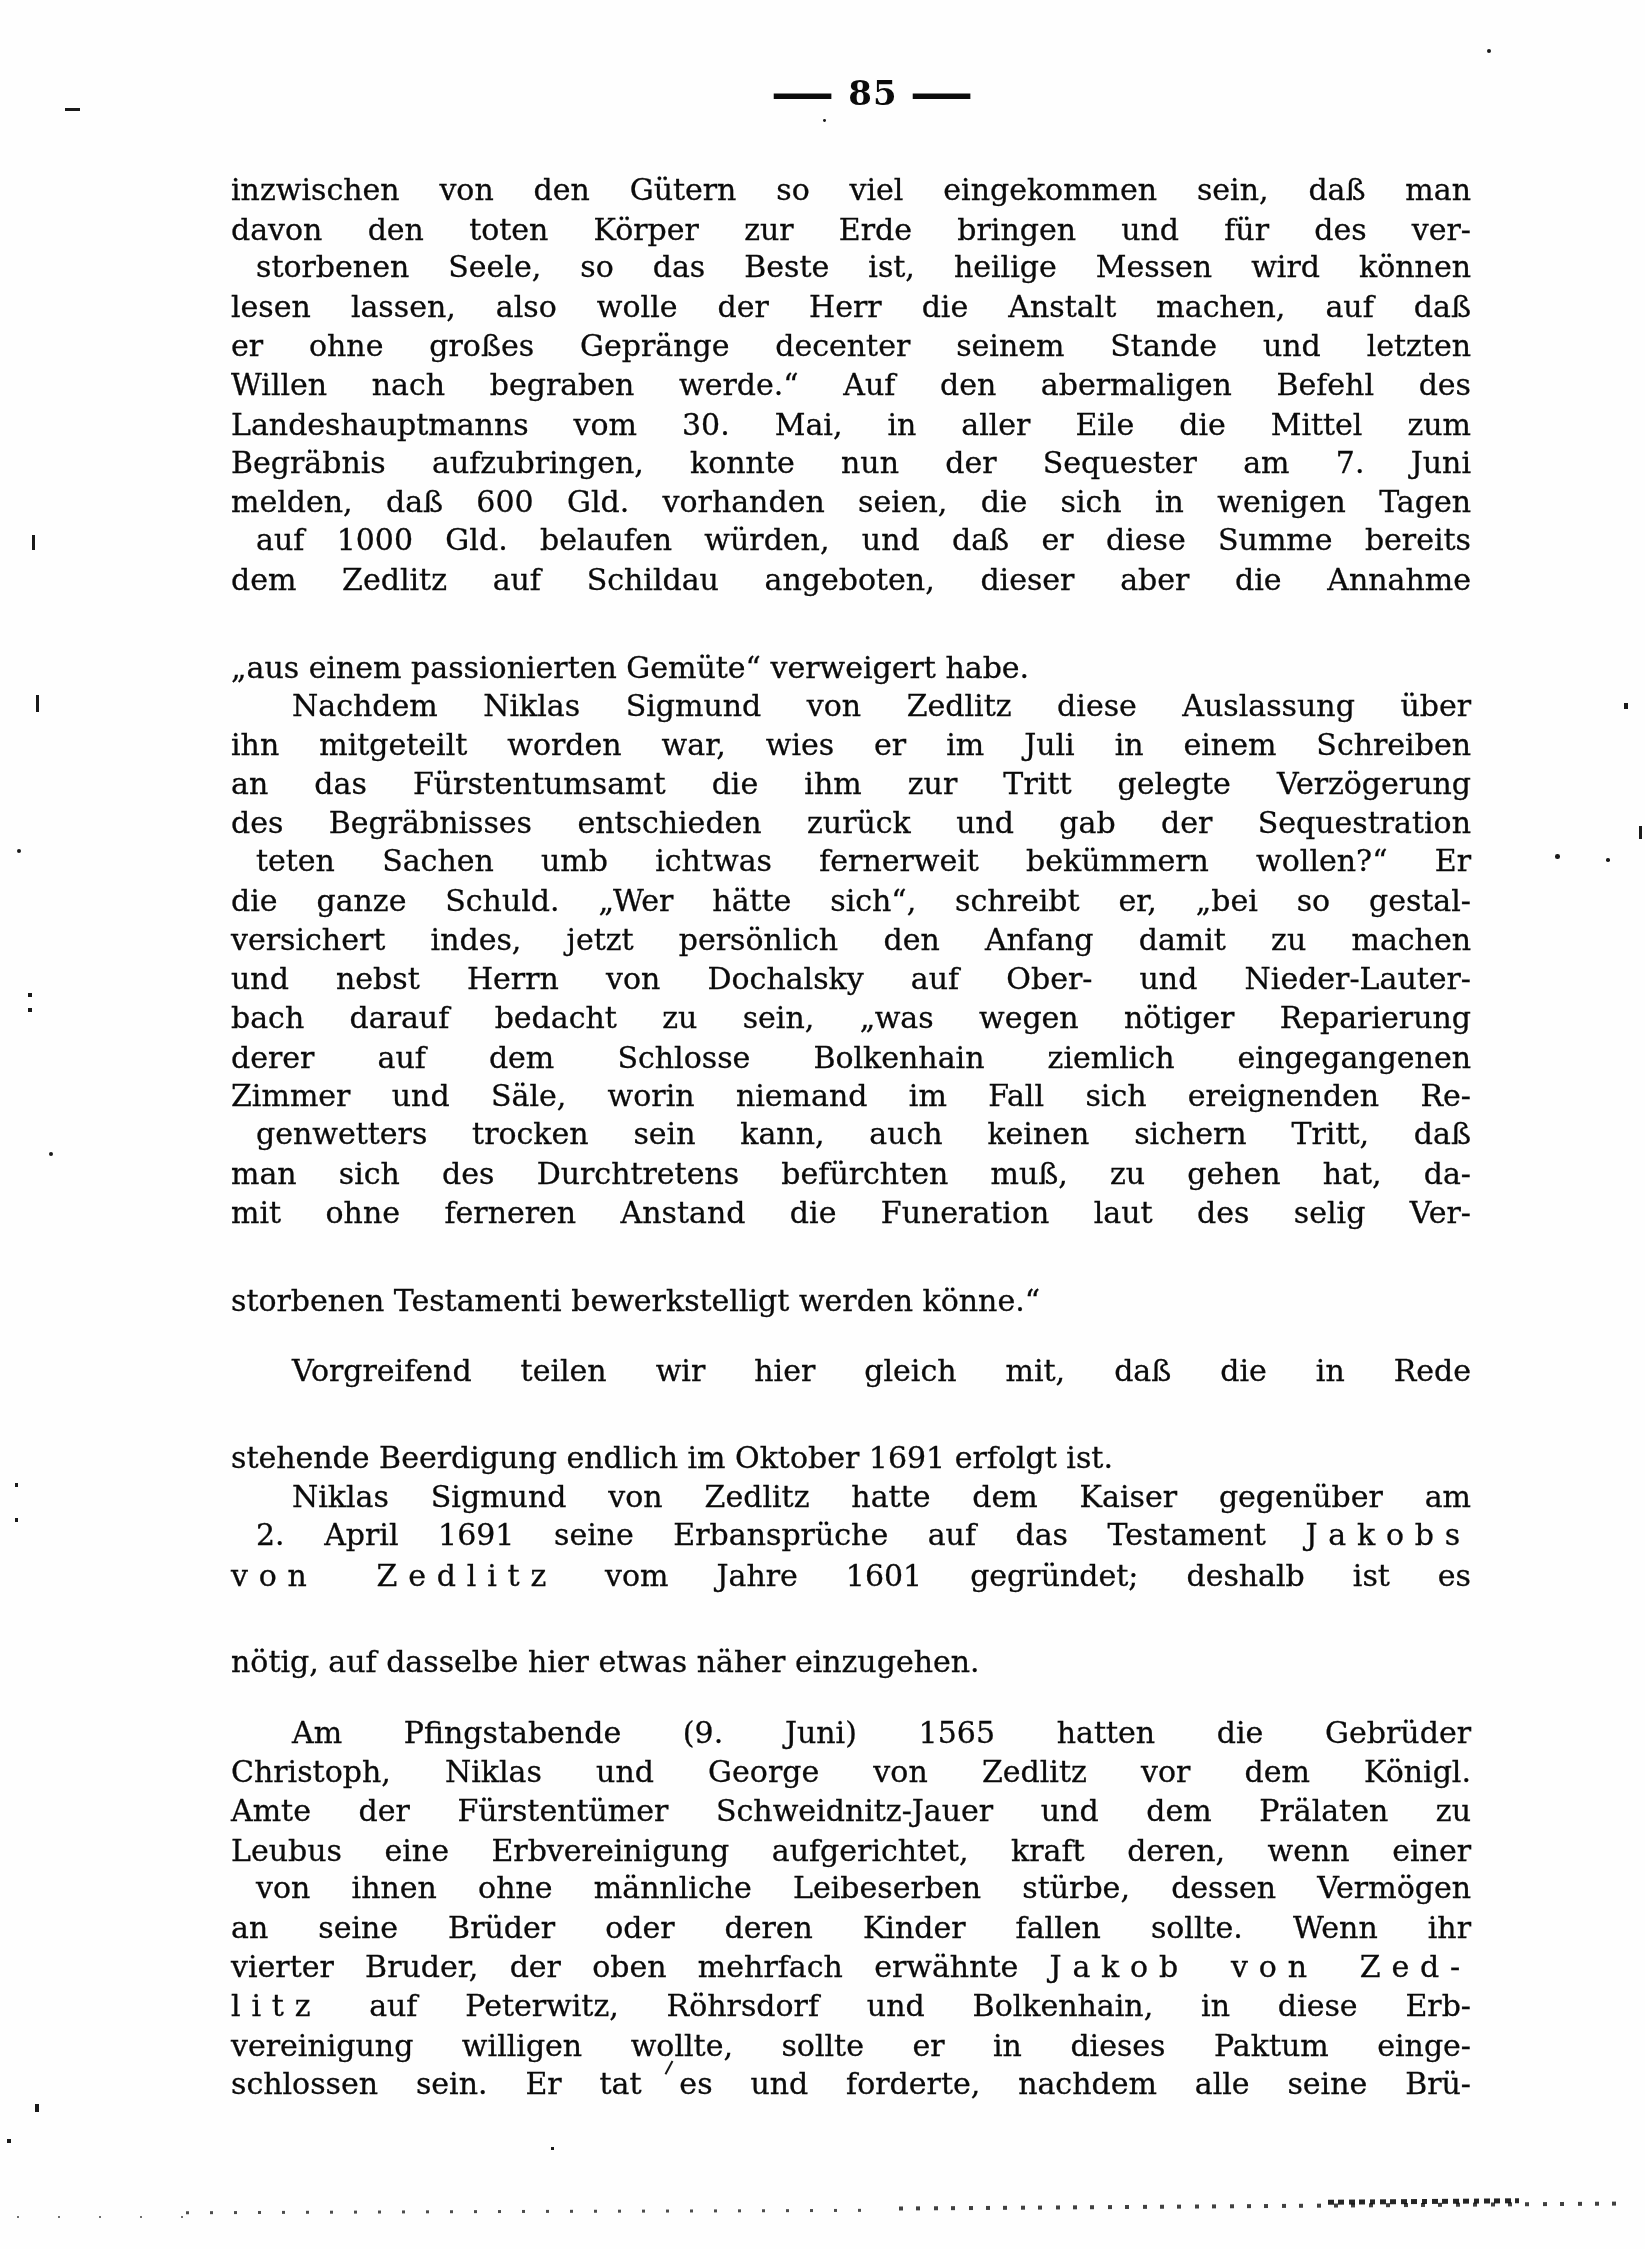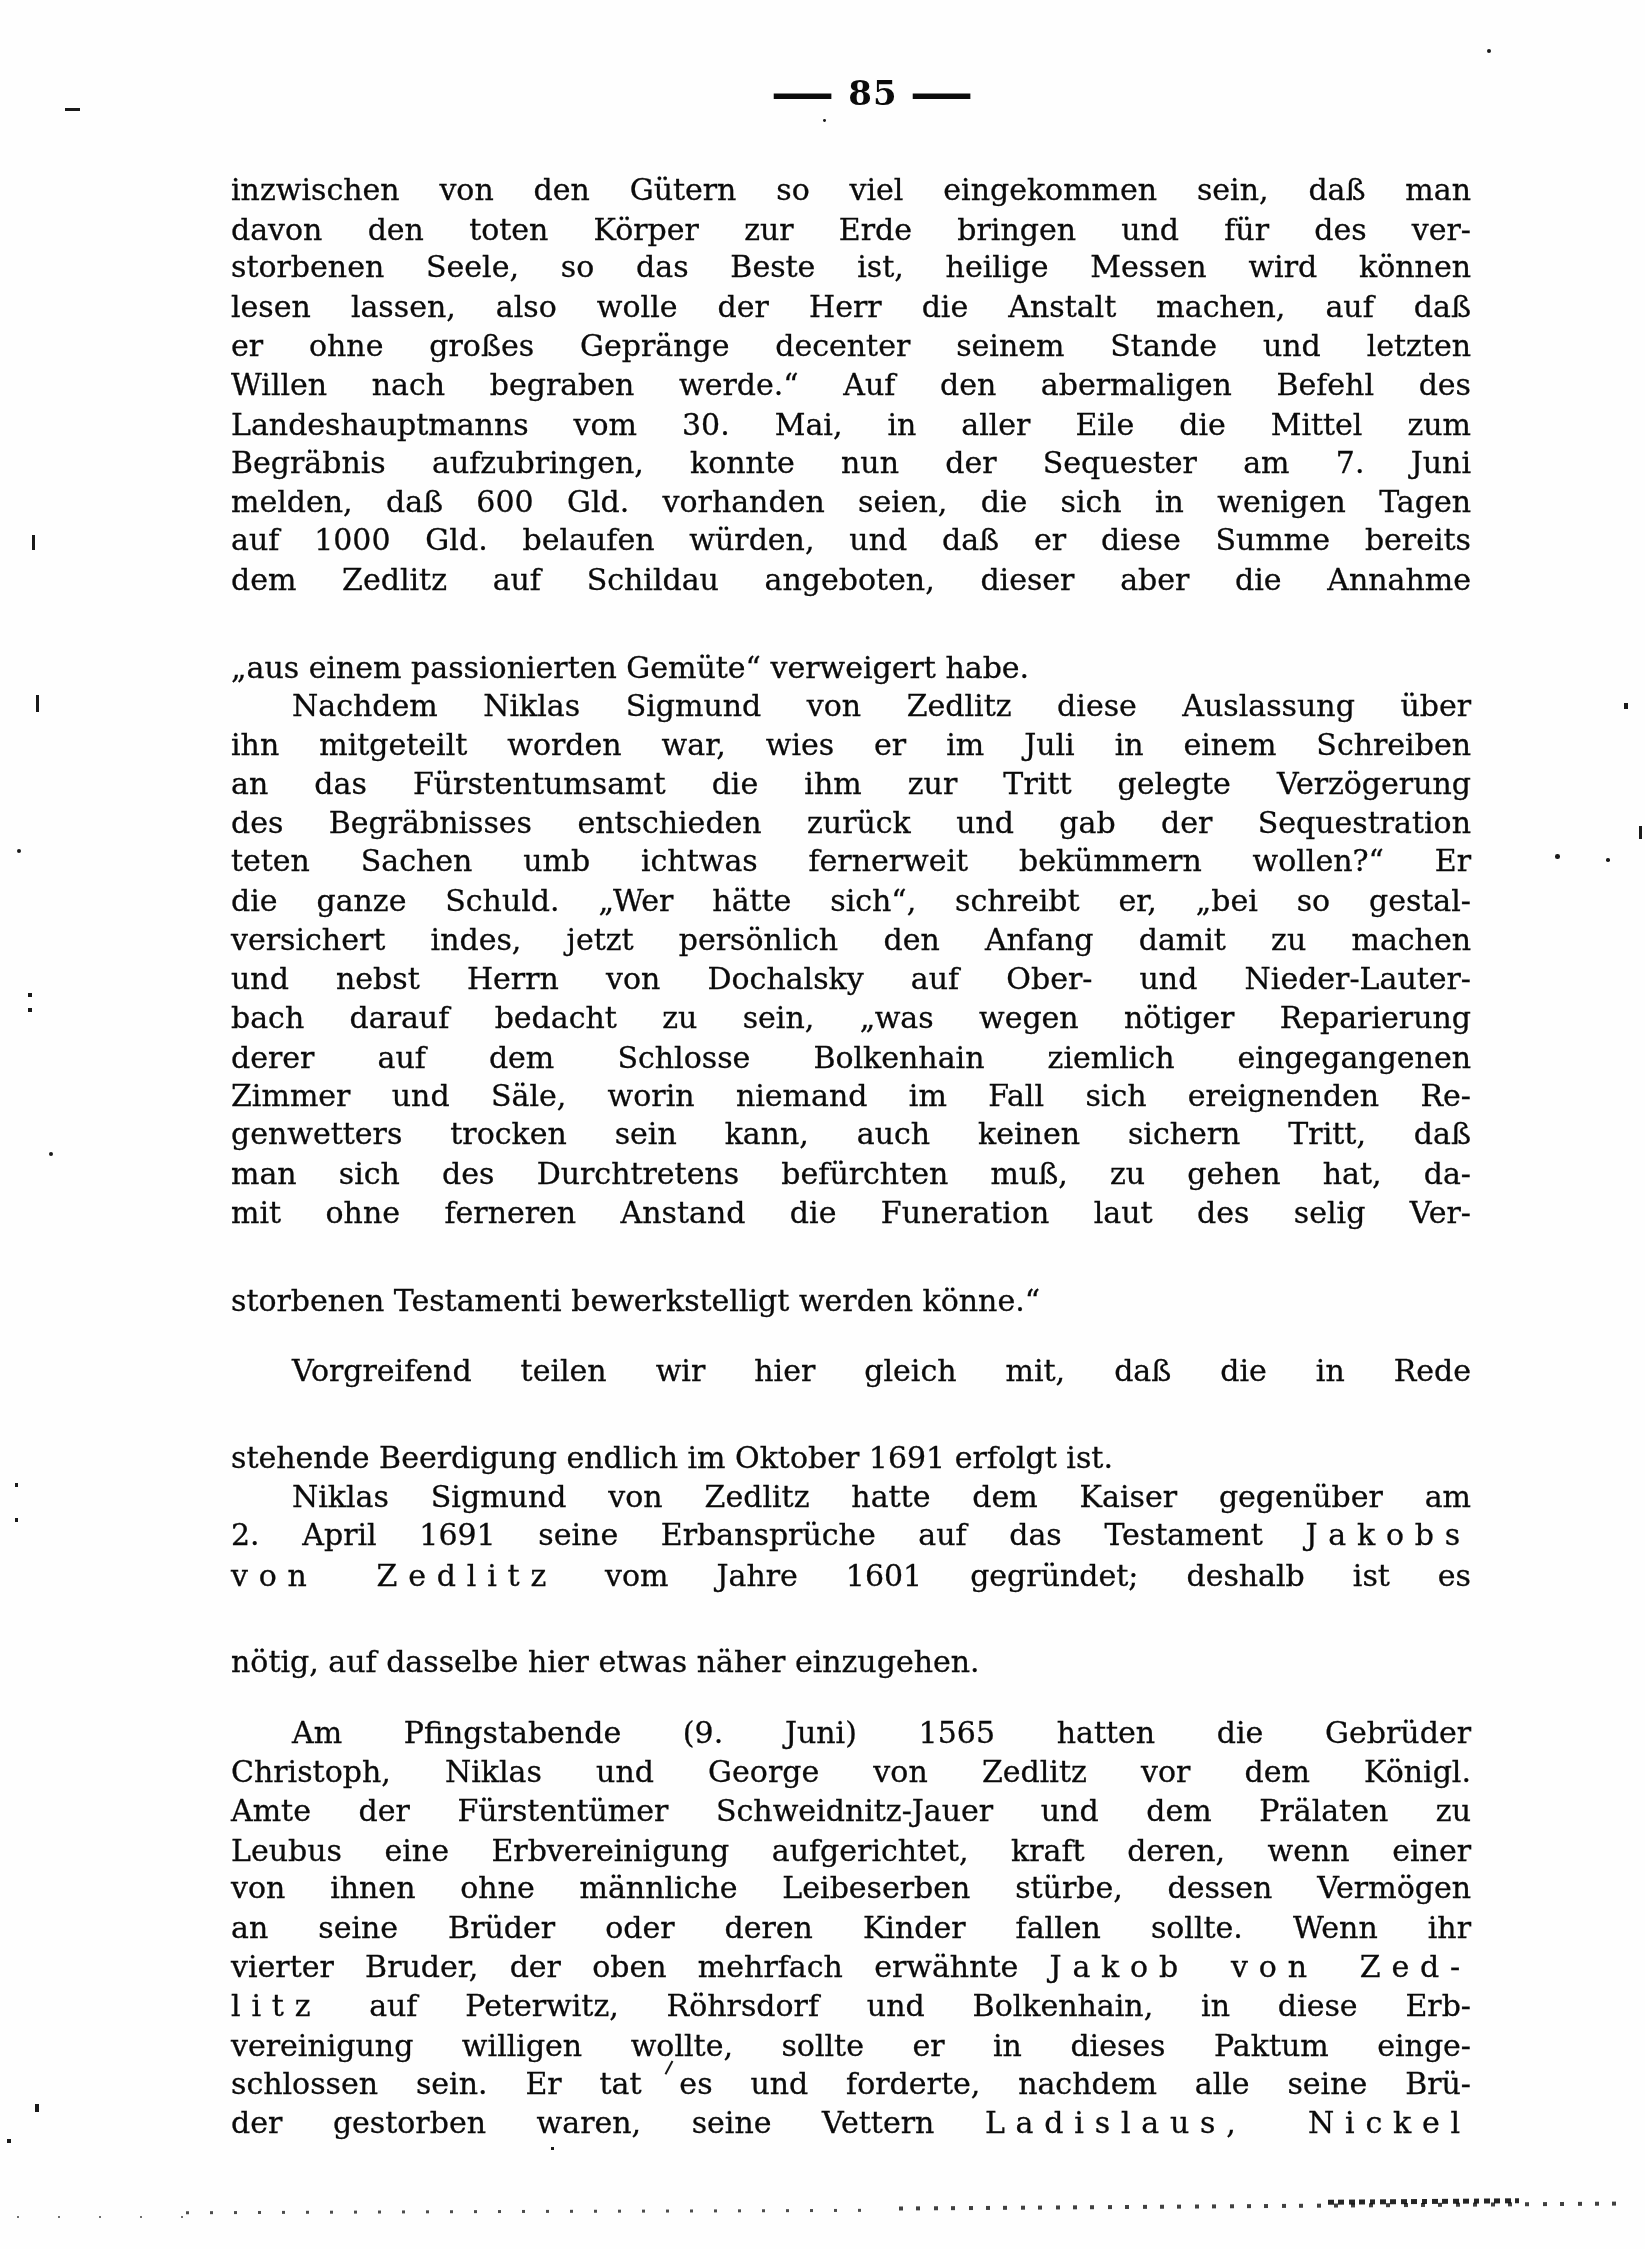--- a/index.html
+++ b/index.html
@@ -43,21 +43,21 @@
     text-align-last: justify;
     text-justify: inter-word;
     white-space: normal;
     height: 39px;
     overflow: visible;
   }
   .line.indent { padding-left: 61px; }
   .line.para-end { text-align-last: left; margin-top: 48px; }
   .line.gap-before { margin-top: 32px; }
   .line:nth-child(5n+2) { transform: translateY(0.6px); }
-  .line:nth-child(7n+3) { transform: translateY(-0.6px); }
+  .line:nth-child(7n+3) { transform: translateY(-0.6px); margin-left: 25px; }
   .spaced { letter-spacing: 0.36em; }
   
   .speck { position: absolute; background: #1a1a1a; }
   .round { border-radius: 50%; }
   .noise { position: absolute; }
   .noise0 { left: 17.4px;   top: 2216px; width: 174px;  height: 2.3px;
             background: repeating-linear-gradient(90deg,#111 0 2.3px, transparent 2.3px 41px); opacity: .6; }
   .noise1 { left: 186px;  top: 2210px; width: 696px; height: 2.9px;
             background: repeating-linear-gradient(90deg,#111 0 2.9px, transparent 2.9px 24px); opacity: .75;
             transform: rotate(-0.2deg); }
@@ -116,21 +116,20 @@
       <div class="line indent gap-before"><span>Am Pfingstabende (9. Juni) 1565 hatten die Gebrüder</span></div>
       <div class="line"><span>Christoph, Niklas und George von Zedlitz vor dem Königl.</span></div>
       <div class="line"><span>Amte der Fürstentümer Schweidnitz-Jauer und dem Prälaten zu</span></div>
       <div class="line"><span>Leubus eine Erbvereinigung aufgerichtet, kraft deren, wenn einer</span></div>
       <div class="line"><span>von ihnen ohne männliche Leibeserben stürbe, dessen Vermögen</span></div>
       <div class="line"><span>an seine Brüder oder deren Kinder fallen sollte. Wenn ihr</span></div>
       <div class="line"><span>vierter Bruder, der oben mehrfach erwähnte </span><span class="spaced">Jakob von Zed-</span></div>
       <div class="line"><span class="spaced">litz</span><span> auf Peterwitz, Röhrsdorf und Bolkenhain, in diese Erb-</span></div>
       <div class="line"><span>vereinigung willigen wollte, sollte er in dieses Paktum einge-</span></div>
       <div class="line"><span>schlossen sein. Er tat es und forderte, nachdem alle seine Brü-</span></div>
-      <div class="line"><span>der gestorben waren, seine Vettern </span><span class="spaced">Ladislaus, Nickel</span></div>
     </div>
 
   <div>
     <div class="speck" style="left:65px;  top:108px;  width:15px; height:2.9px;"></div>
     <div class="speck round" style="left:1487px; top:49px;   width:4px;  height:4px;"></div>
     <div class="speck round" style="left:823px; top:119px;  width:2.9px;  height:2.9px;"></div>
     <div class="speck" style="left:1624px; top:703px; width:4px;  height:5.8px;"></div>
     <div class="speck" style="left:1639px; top:826px; width:2.9px;  height:12.8px;"></div>
     <div class="speck" style="left:32px;   top:535px;  width:2.9px;  height:15px;"></div>
     <div class="speck" style="left:36px;   top:695px; width:2.9px;  height:17.4px;"></div>

